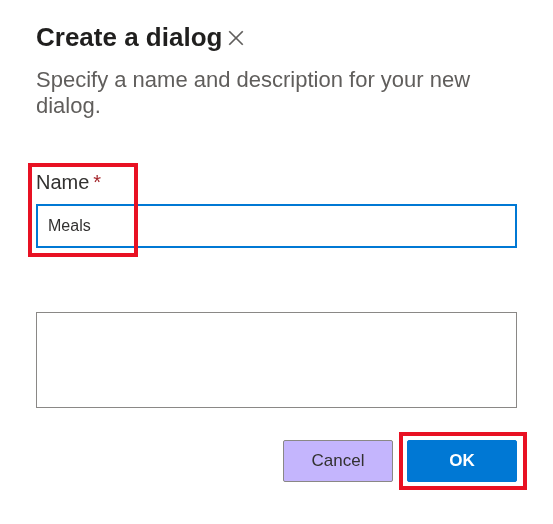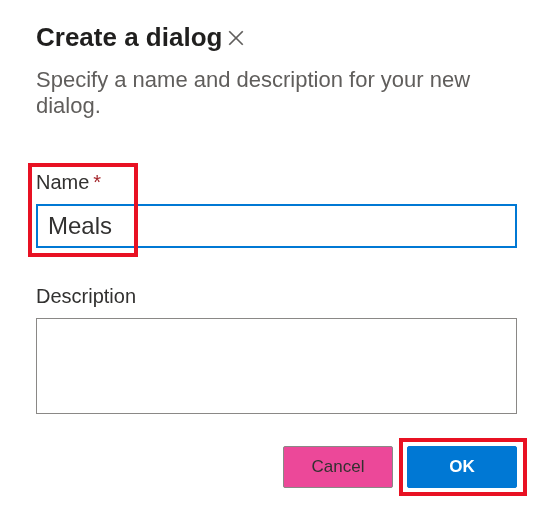--- a/index.html
+++ b/index.html
@@ -30,33 +30,33 @@
       justify-content: center;
       cursor: pointer;
       color: #605e5c;
     }
     .close-btn svg { width: 18px; height: 18px; stroke: #605e5c; stroke-width: 1.5; }
     .subtitle {
       font-size: 22px;
       color: #605e5c;
       margin-bottom: 52px;
     }
-    .field-group { margin-bottom: 37px; }
+    .field-group { margin-bottom: 64px; }
     .field-label {
       font-size: 20px;
       color: #323130;
       margin-bottom: 10px;
       display: block;
     }
     .required-star { color: #a4262c; margin-left: 4px; }
     .text-input {
       width: 100%;
       height: 44px;
       border: 2px solid #0078d4;
-      font-size: 24px;
+      font-size: 16px;
       padding: 6px 10px;
       outline: none;
       font-family: inherit;
       color: #323130;
     }
     .textarea-input {
       width: 100%;
       height: 96px;
       border: 1px solid #8a8886;
       font-size: 18px;
@@ -76,21 +76,21 @@
       height: 42px;
       font-size: 17px;
       font-family: inherit;
       border-radius: 2px;
       cursor: pointer;
       display: flex;
       align-items: center;
       justify-content: center;
     }
     .btn-secondary {
-      background: #ec4899;
+      background: #c4b5fd;
       border: 1px solid #8a8886;
       color: #323130;
     }
     .btn-primary {
       background: #0078d4;
       border: 1px solid #0078d4;
       color: #fff;
       font-weight: 600;
     }
     
@@ -127,21 +127,20 @@
 
   <div class="field-group name-wrap">
     <div class="hl-name" style="left:-8px; top:-8px; width:110px; height:94px;"></div>
     <label class="field-label">
       <span>Name</span><span class="required-star">*</span>
     </label>
     <input type="text" class="text-input" value="Meals" style="">
   </div>
 
   <div class="field-group" style="margin-bottom:0;">
-    <label class="field-label">Description</label>
     <textarea class="textarea-input" style=""></textarea>
   </div>
 
   <div class="button-row">
     <button class="btn btn-secondary">
       <span>Cancel</span>
     </button>
     <div class="ok-wrap">
       <div class="hl-ok" style="left:-8px; top:-8px; width:128px; height:58px;"></div>
       <button class="btn btn-primary">

